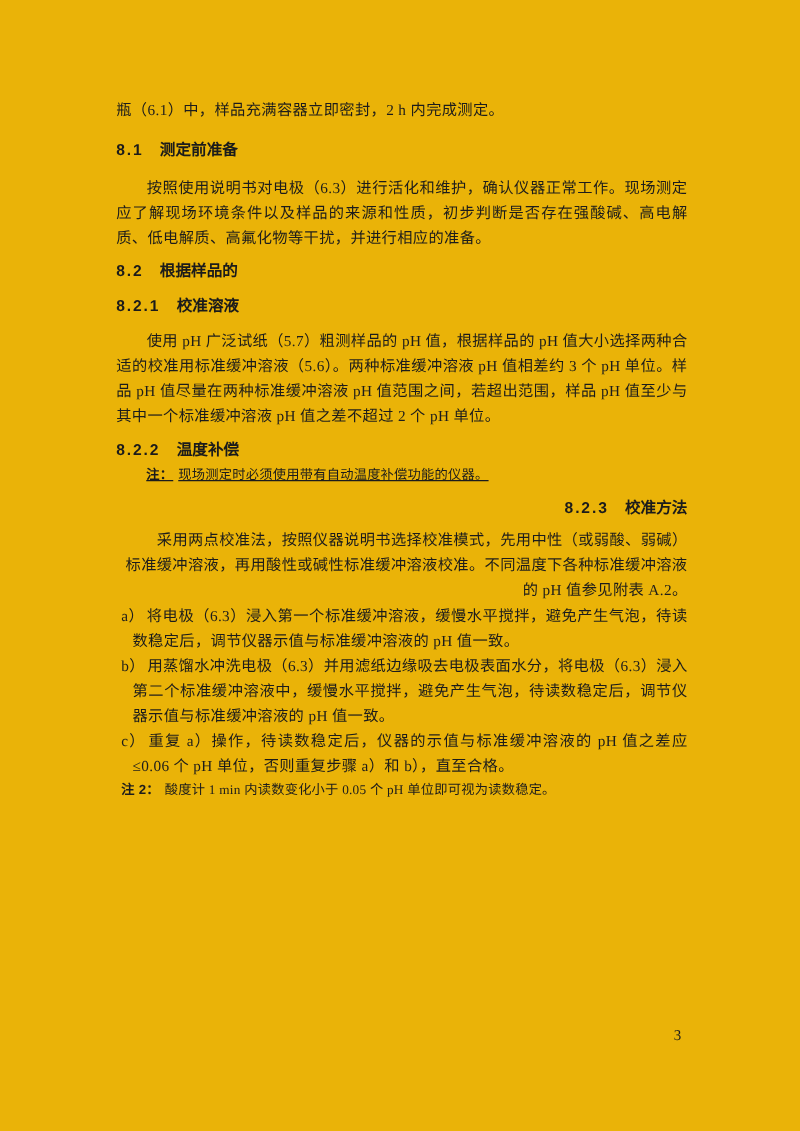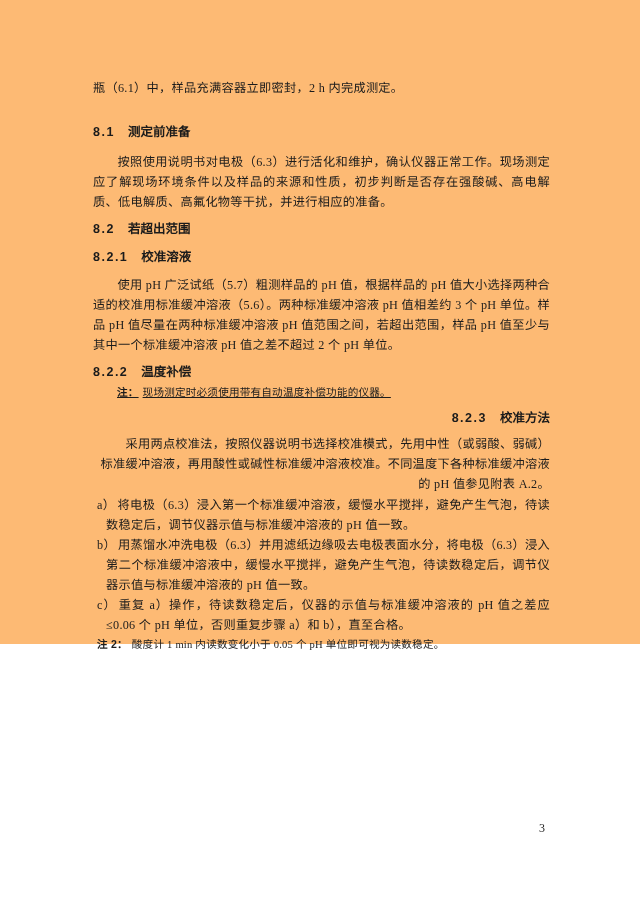--- a/index.html
+++ b/index.html
@@ -10,22 +10,22 @@
   body {
     width: 640px;
     height: 905px;
     overflow: hidden;
     color: #1c1c1c;
     font-family: "Liberation Serif", "DejaVu Serif", serif;
   }
   .page {
     position: relative;
     width: 640px;
-    height: 644px;
-    background: #fdba74;
+    height: 905px;
+    background: #eab308;
   }
   .content {
     position: absolute;
     left: 93px;
     top: 78px;
     width: 457px;
   }
   
   .para {
     margin: 0;
@@ -39,21 +39,21 @@
   .h-main, .h-sub {
     margin: 0;
     font-family: "Liberation Sans", "DejaVu Sans", sans-serif;
     font-weight: bold;
     font-size: 12.5px;
     line-height: 20px;
     color: #1b1b1b;
   }
   .h-main { margin-top: 25px; }
   .hnum { letter-spacing: 1.5px; margin-right: 13px; }
-  .mt12 { margin-top: 24px; }
+  .mt12 { margin-top: 12px; }
   .mt10 { margin-top: 10px; }
   .mt8  { margin-top: 8px; }
   .mt7  { margin-top: 7px; }
   .mt6  { margin-top: 6px; text-align: right; }
   .mt5  { margin-top: 5px; }
   
   .list { margin: 1px 0 0 0; padding: 0; }
   .li {
     margin: 0;
     padding-left: 13px;
@@ -107,21 +107,21 @@
     <p class="para">瓶（6.1）中，样品充满容器立即密封，2 h 内完成测定。</p>
 
 
     <h2 class="h-sub mt12">
       <span class="hnum">8.1</span><span>测定前准备</span>
     </h2>
 
     <p class="para indent mt10">按照使用说明书对电极（6.3）进行活化和维护，确认仪器正常工作。现场测定应了解现场环境条件以及样品的来源和性质，初步判断是否存在强酸碱、高电解质、低电解质、高氟化物等干扰，并进行相应的准备。</p>
 
     <h2 class="h-sub mt7">
-      <span class="hnum">8.2</span><span>若超出范围</span>
+      <span class="hnum">8.2</span><span>根据样品的</span>
     </h2>
 
     <h3 class="h-sub mt8">
       <span class="hnum">8.2.1</span><span>校准溶液</span>
     </h3>
 
     <p class="para indent mt8">使用 pH 广泛试纸（5.7）粗测样品的 pH 值，根据样品的 pH 值大小选择两种合适的校准用标准缓冲溶液（5.6）。两种标准缓冲溶液 pH 值相差约 3 个 pH 单位。样品 pH 值尽量在两种标准缓冲溶液 pH 值范围之间，若超出范围，样品 pH 值至少与其中一个标准缓冲溶液 pH 值之差不超过 2 个 pH 单位。</p>
 
     <h3 class="h-sub mt7">
       <span class="hnum">8.2.2</span><span>温度补偿</span>

